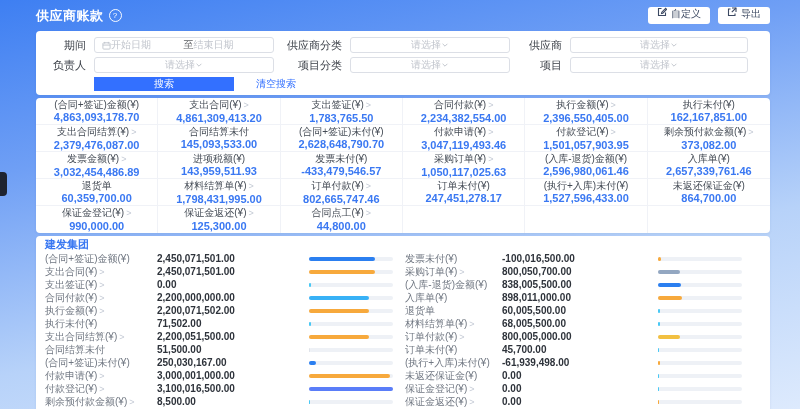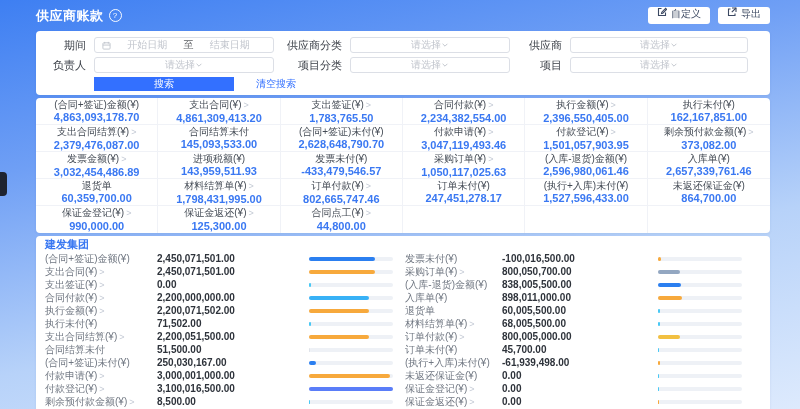--- a/index.html
+++ b/index.html
@@ -27,21 +27,21 @@
   .filter-card{height:64px;box-sizing:border-box;padding:6px 12px 4px 10px;}
   .f-row{display:flex;align-items:center;height:16px;margin-bottom:4px;}
   .f-label{font-size:11px;color:#3a3f47;text-align:right;flex:none;}
   .l1{width:40px;margin-right:8px;}
   .l2{width:58px;margin-left:10px;margin-right:8px;}
   .l3{width:42px;margin-left:10px;margin-right:8px;}
   .f-control{height:16px;border:1px solid #dcdfe6;border-radius:3px;display:flex;align-items:center;
     padding:0 7px;font-size:10px;box-sizing:border-box;background:#fff;cursor:pointer;}
   .w1{width:180px;}.w2{width:160px;}.w3{width:178px;}
   .ph{color:#c0c4cc;}
-  .date-range .ph{flex:1;text-align:center;}
+  .date-range .ph{flex:1;}
   .to{color:#606266;flex:none;}
   .select{justify-content:center;}
   .chev{color:#c0c4cc;flex:none;}
   .f-actions{display:flex;align-items:center;height:14px;margin-left:48px;}
   .search-btn{width:140px;height:14px;background:#3370ff;color:#fff;font-size:10px;border:none;
     border-radius:0;cursor:pointer;line-height:14px;padding:0;}
   .clear-link{margin-left:22px;color:#3370ff;font-size:10px;cursor:pointer;text-decoration:none;}
 
   
   .metrics-card{margin-top:3px;}

